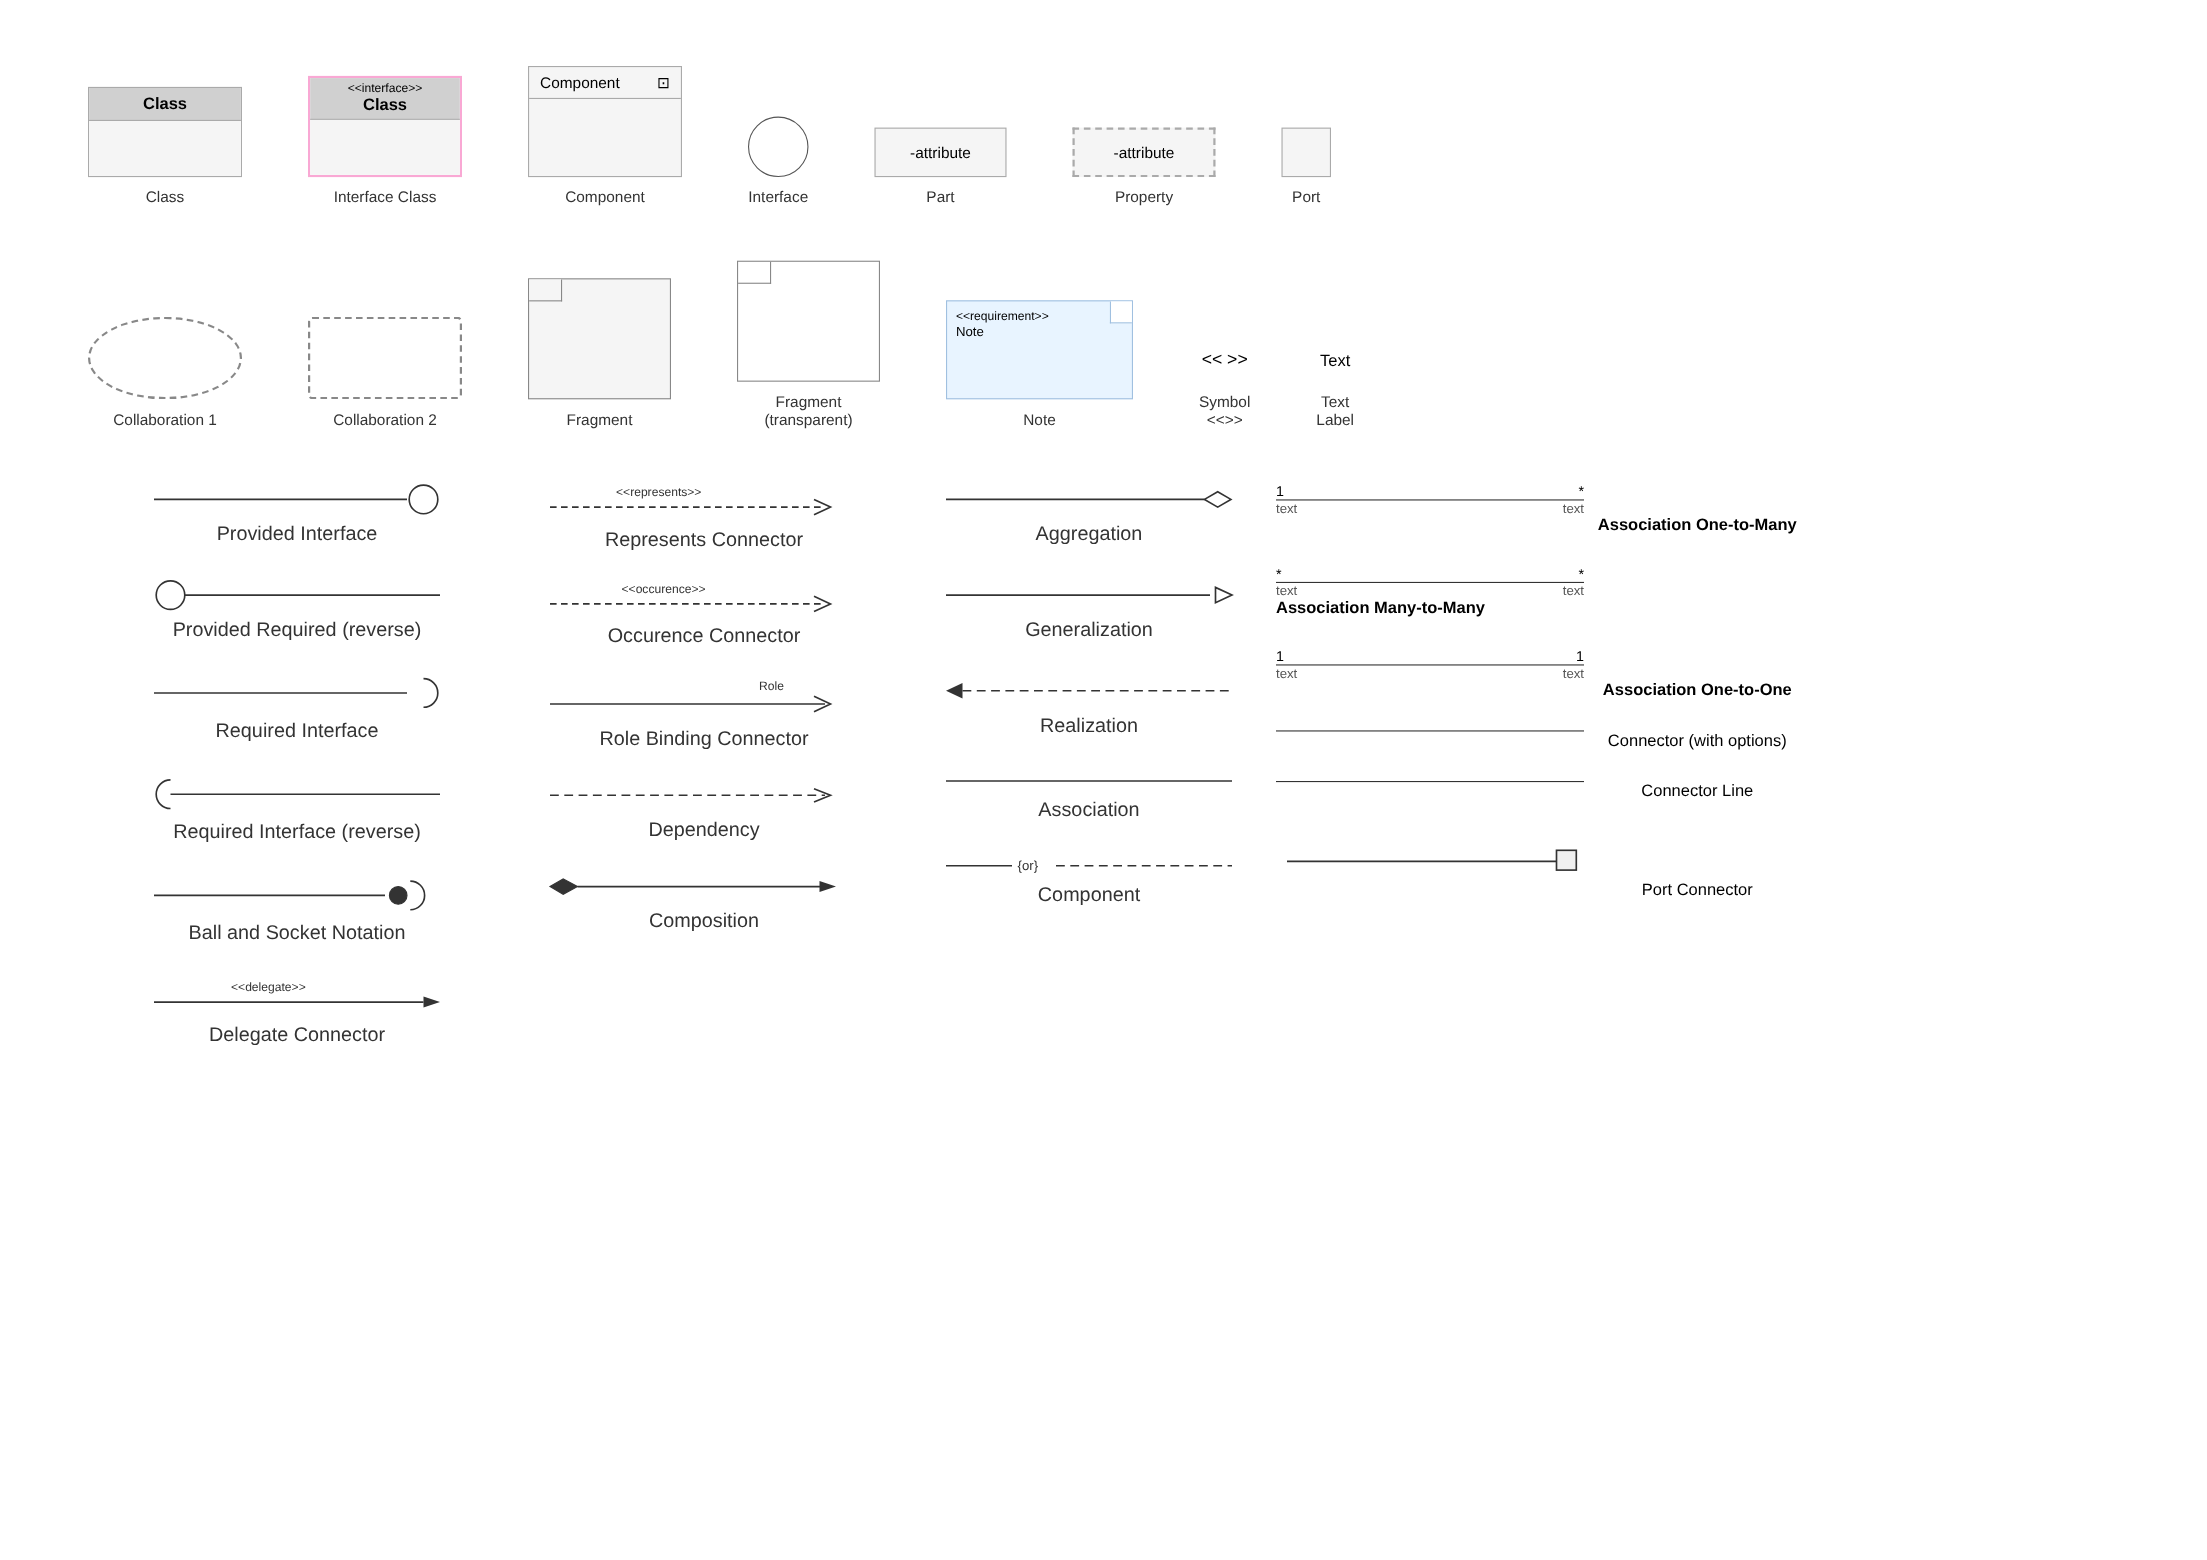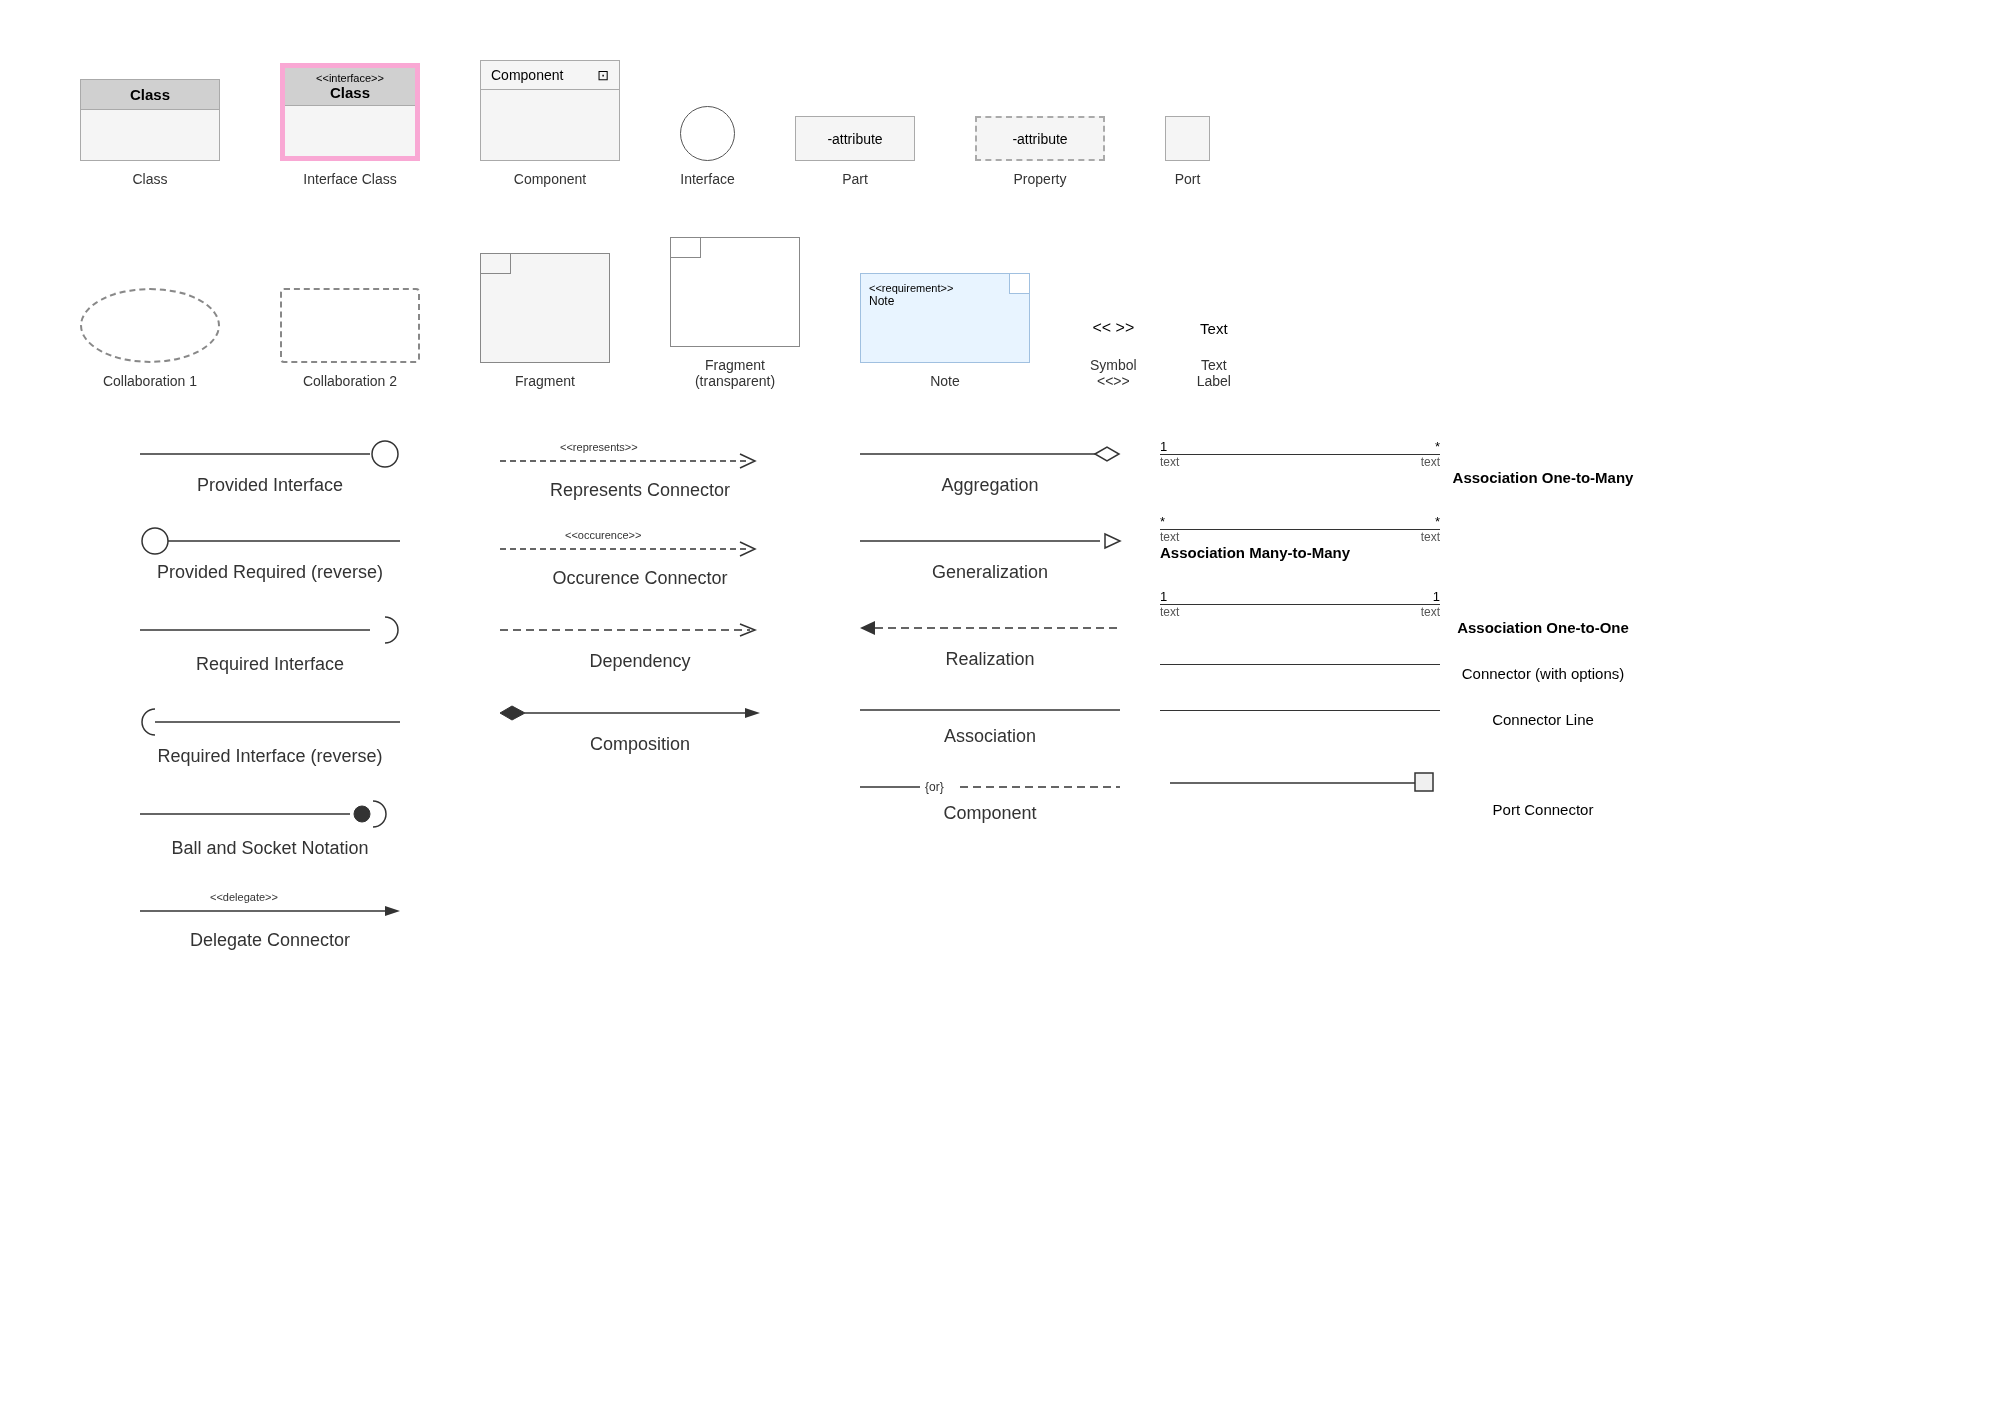--- a/index.html
+++ b/index.html
@@ -56,21 +56,21 @@
       font-weight: bold;
     }
     .class-body {
       height: 50px;
       background: #f5f5f5;
     }
 
     
     .iface-class-box {
       width: 140px;
-      border: 5px solid #f9a8d4;
+      border: 2px solid #f9a8d4;
       background: #fff;
     }
     .iface-class-header {
       background: #d0d0d0;
       border-bottom: 1px solid #aaa;
       padding: 4px 10px;
       text-align: center;
     }
     .iface-class-header .stereotype {
       font-size: 11px;
@@ -467,20 +467,28 @@
 
       <div class="connector-item">
         <svg class="connector-svg" width="300" height="35">
           <text x="75" y="12" font-size="11" fill="#333">&lt;&lt;occurence&gt;&gt;</text>
           <line x1="10" y1="22" x2="260" y2="22" stroke="#333" stroke-width="1.5" stroke-dasharray="6,4"></line>
           <polyline points="250,15 265,22 250,29" fill="none" stroke="#333" stroke-width="1.5"></polyline>
         </svg>
         <div class="connector-label">Occurence Connector</div>
       </div>
 
+      <div class="connector-item">
+        <svg class="connector-svg" width="300" height="40">
+          <text x="200" y="12" font-size="11" fill="#333">Role</text>
+          <line x1="10" y1="25" x2="260" y2="25" stroke="#333" stroke-width="1.5"></line>
+          <polyline points="250,18 265,25 250,32" fill="none" stroke="#333" stroke-width="1.5"></polyline>
+        </svg>
+        <div class="connector-label">Role Binding Connector</div>
+      </div>
 
       <div class="connector-item">
         <svg class="connector-svg" width="300" height="30">
           <line x1="10" y1="15" x2="260" y2="15" stroke="#333" stroke-width="1.5" stroke-dasharray="8,5"></line>
           <polyline points="250,9 265,15 250,21" fill="none" stroke="#333" stroke-width="1.5"></polyline>
         </svg>
         <div class="connector-label">Dependency</div>
       </div>
 
       <div class="connector-item">

